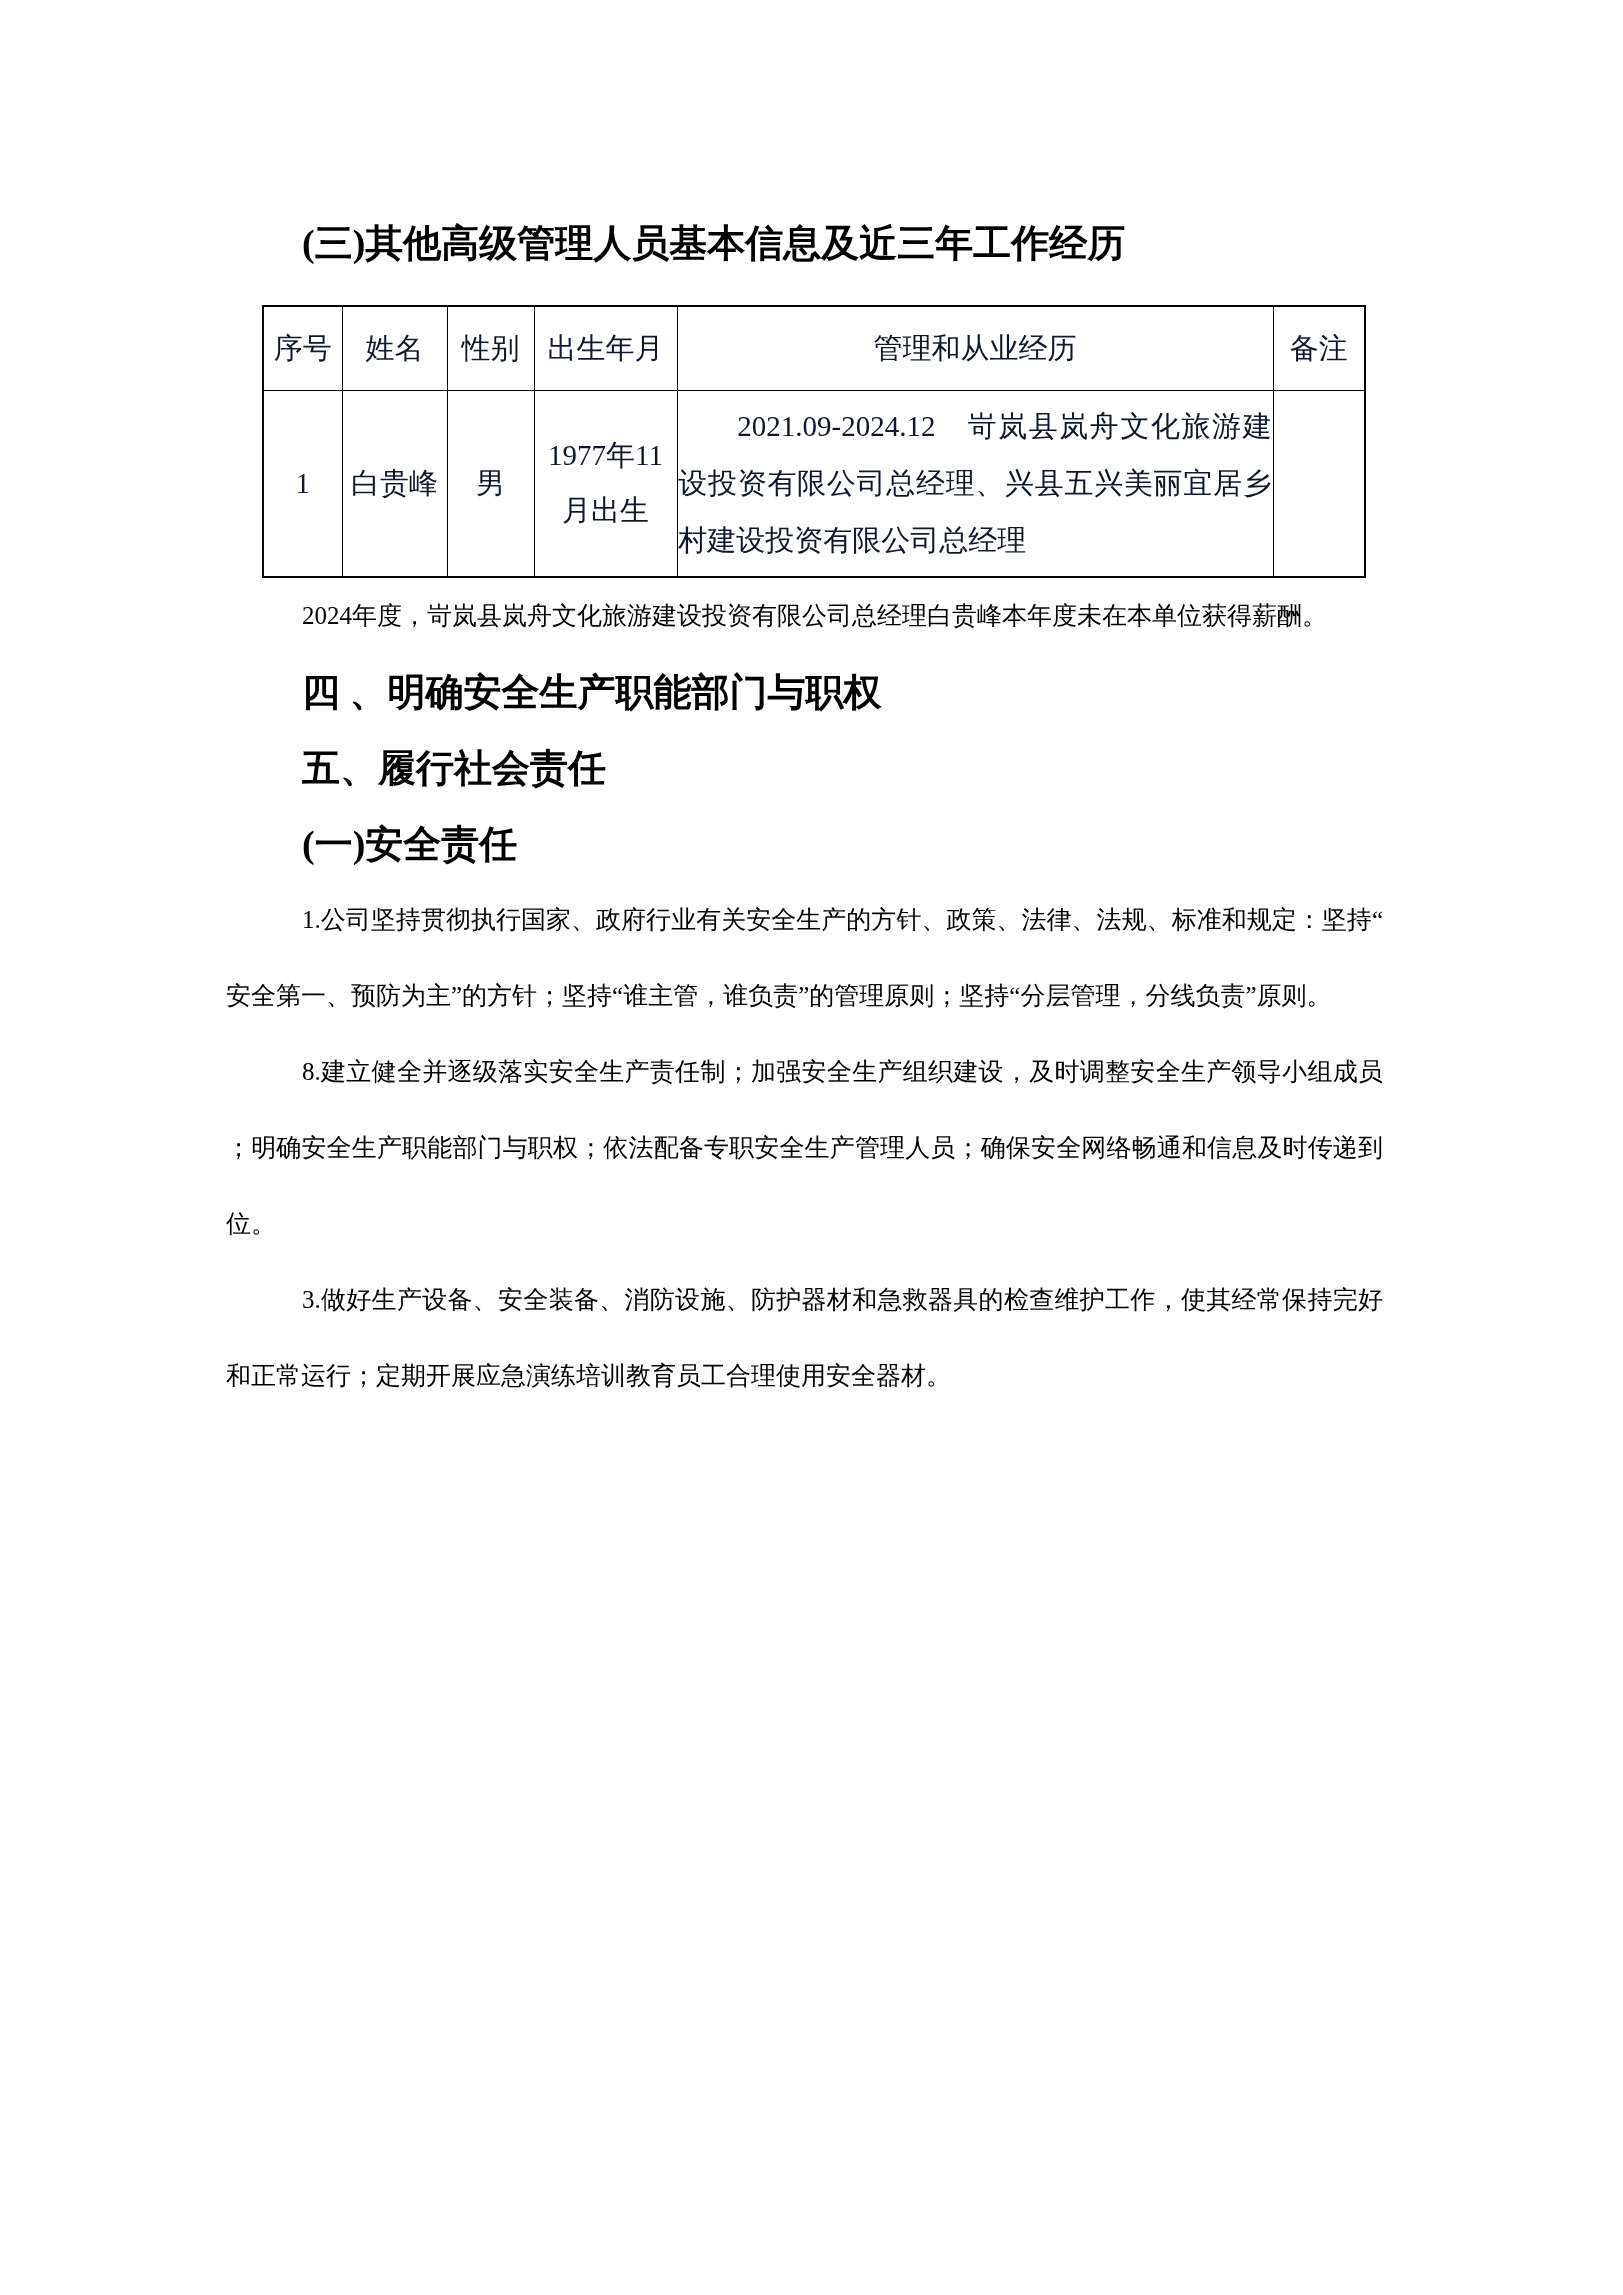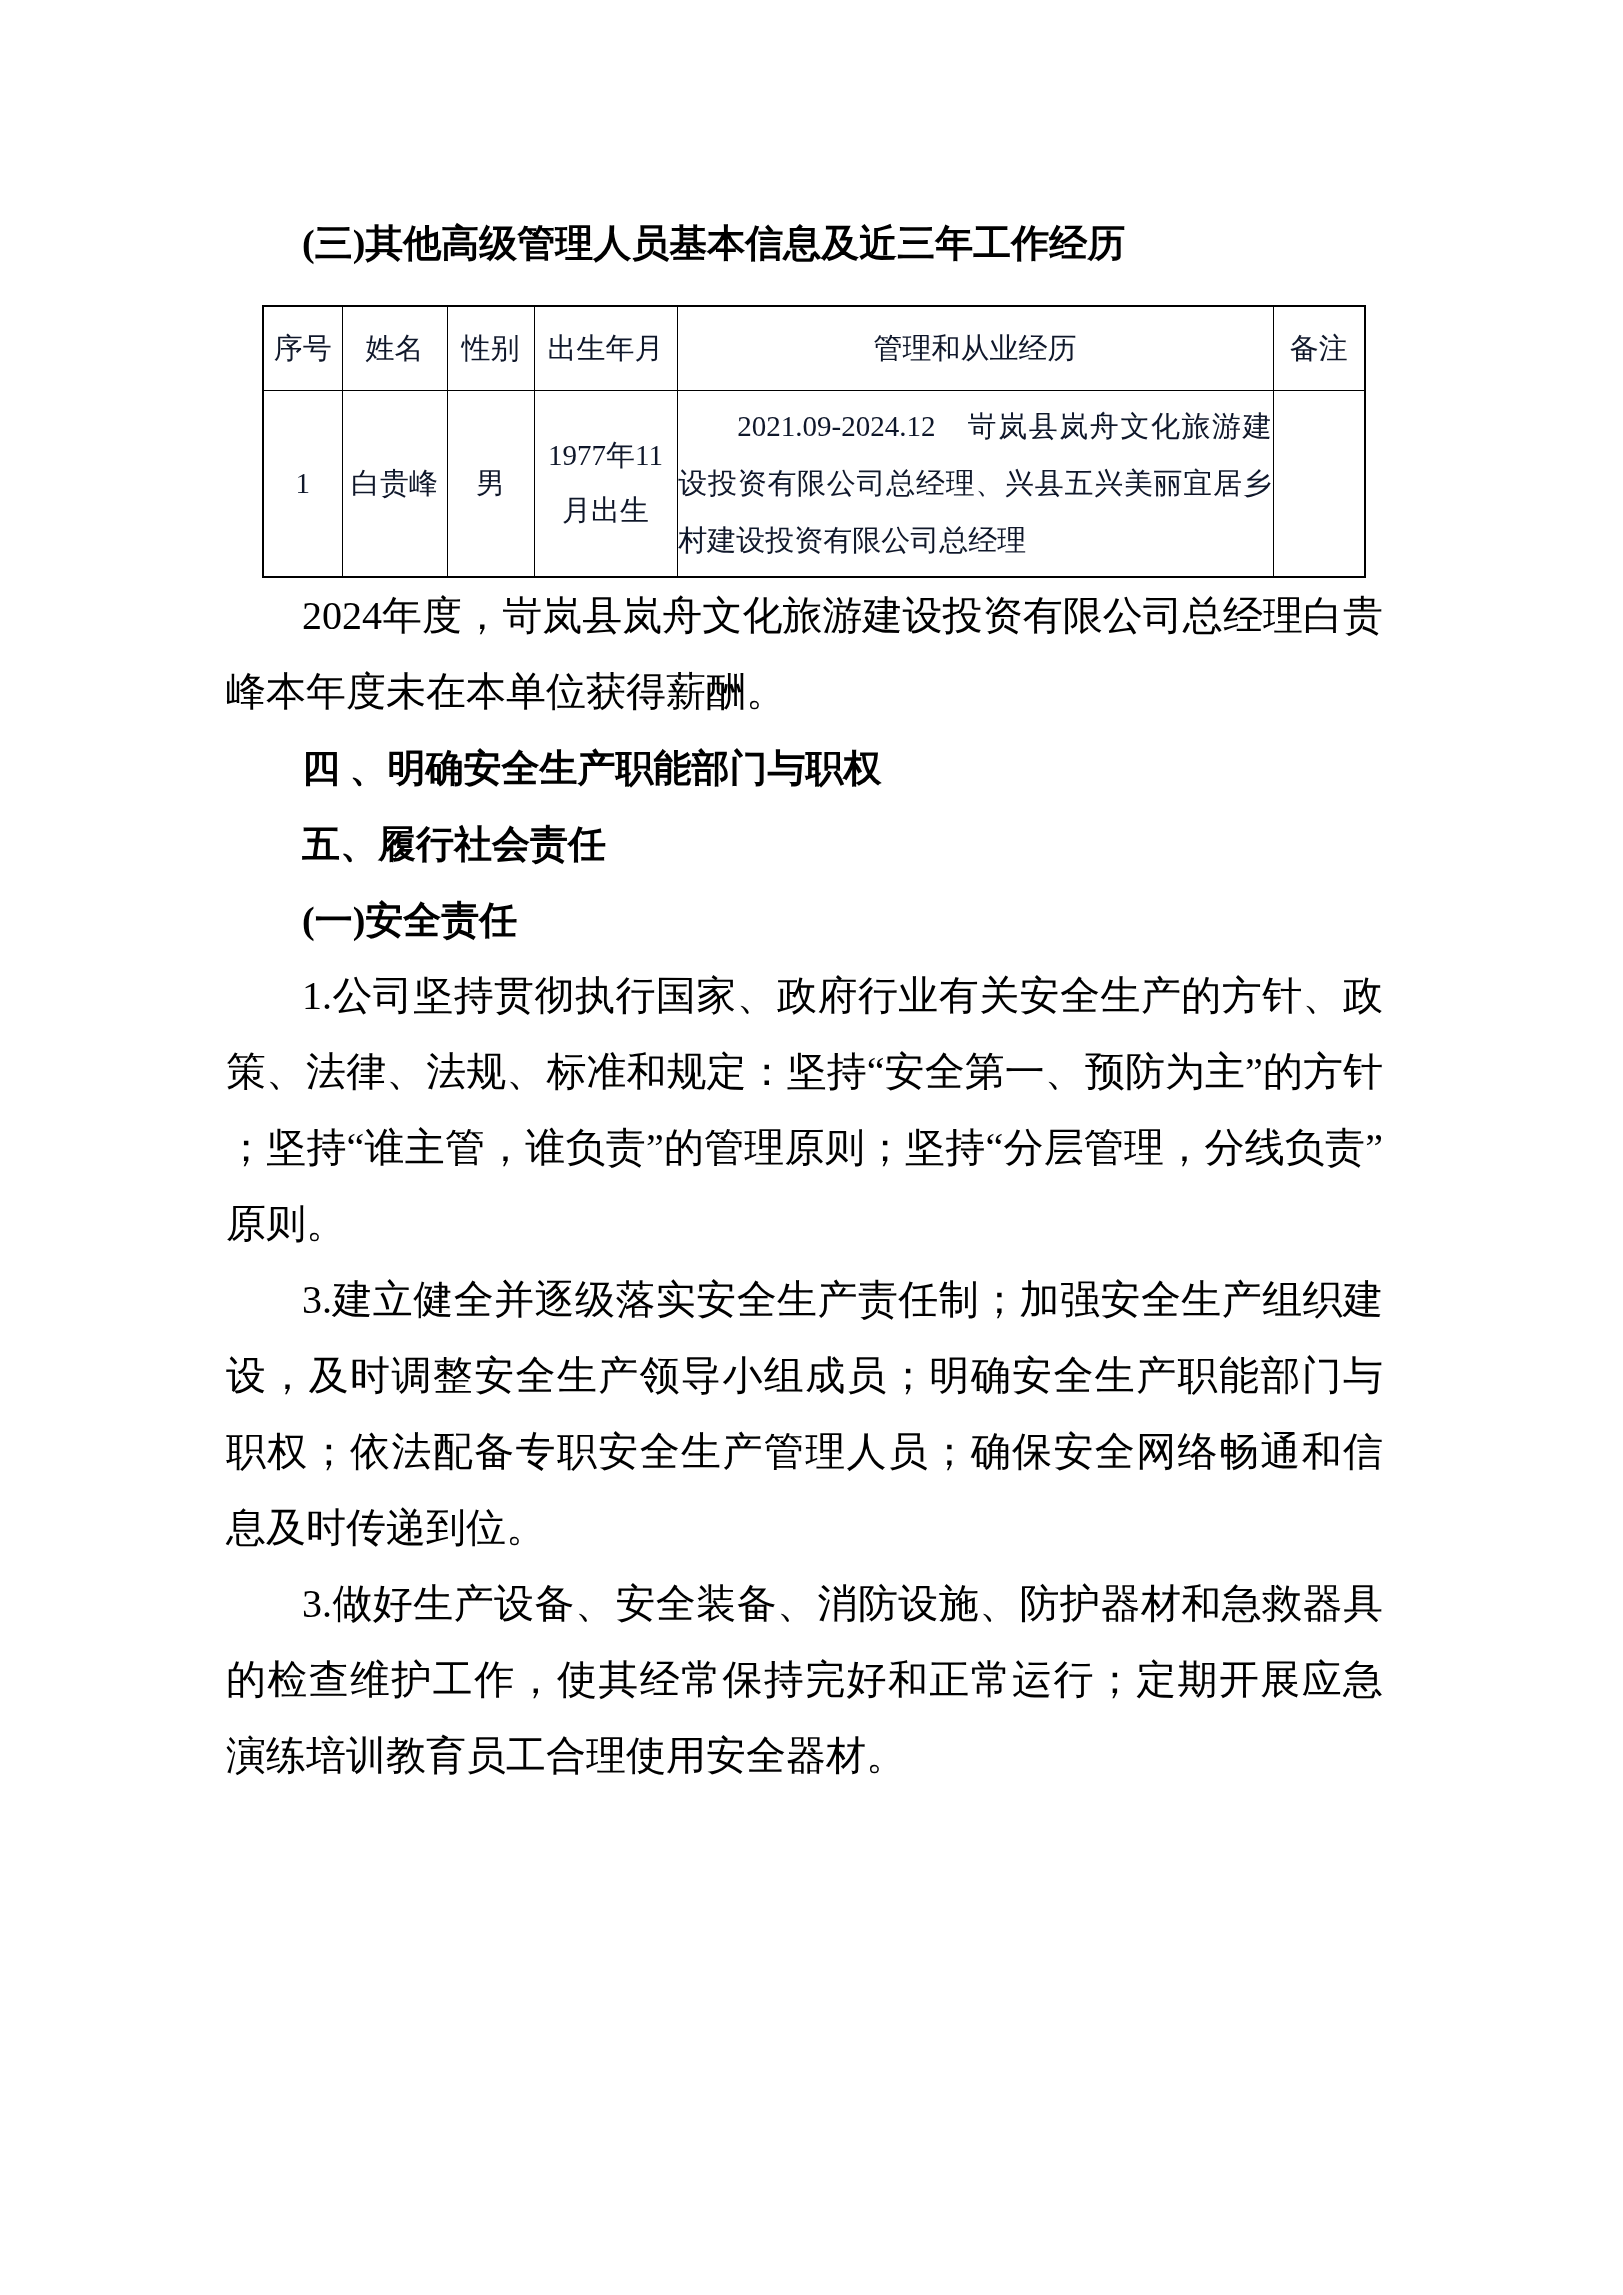--- a/index.html
+++ b/index.html
@@ -19,21 +19,21 @@
   .heading {
     margin: 0;
     font-size: 38px;
     line-height: 76px;
     font-weight: bold;
     text-indent: 76px;
     white-space: pre-wrap;
   }
   .para {
     margin: 0;
-    font-size: 40px;
+    font-size: 25px;
     line-height: 76px;
     text-indent: 76px;
     text-align: justify;
     line-break: anywhere;
     white-space: pre-wrap;
   }
   table.info-table {
     table-layout: fixed;
     width: 1102px;
     margin: 24px 0 0 36px;
@@ -106,19 +106,19 @@
 
     <h2 class="heading">四 、明确安全生产职能部门与职权</h2>
 
 
     <h2 class="heading">五、履行社会责任</h2>
 
     <h2 class="heading">(一)安全责任</h2>
 
     <p class="para">1.公司坚持贯彻执行国家、政府行业有关安全生产的方针、政策、法律、法规、标准和规定：坚持“安全第一、预防为主”的方针；坚持“谁主管，谁负责”的管理原则；坚持“分层管理，分线负责”原则。</p>
 
-    <p class="para">3.建立健全并逐级落实安全生产责任制；加强安全生产组织建设，及时调整安全生产领导小组成员；明确安全生产职能部门与职权；依法配备专职安全生产管理人员；确保安全网络畅通和信息及时传递到位。</p>
+    <p class="para">8.建立健全并逐级落实安全生产责任制；加强安全生产组织建设，及时调整安全生产领导小组成员；明确安全生产职能部门与职权；依法配备专职安全生产管理人员；确保安全网络畅通和信息及时传递到位。</p>
 
     <p class="para">3.做好生产设备、安全装备、消防设施、防护器材和急救器具的检查维护工作，使其经常保持完好和正常运行；定期开展应急演练培训教育员工合理使用安全器材。</p>
 
   </div>
 </div>
 
 
 </body></html>

